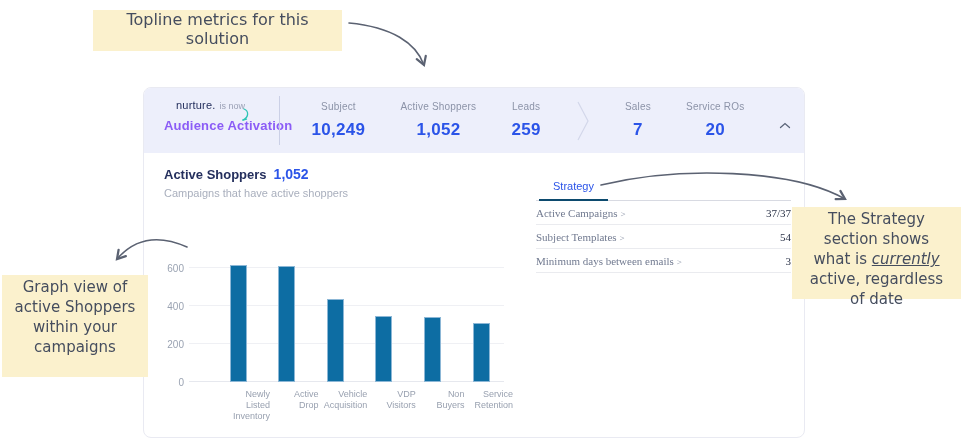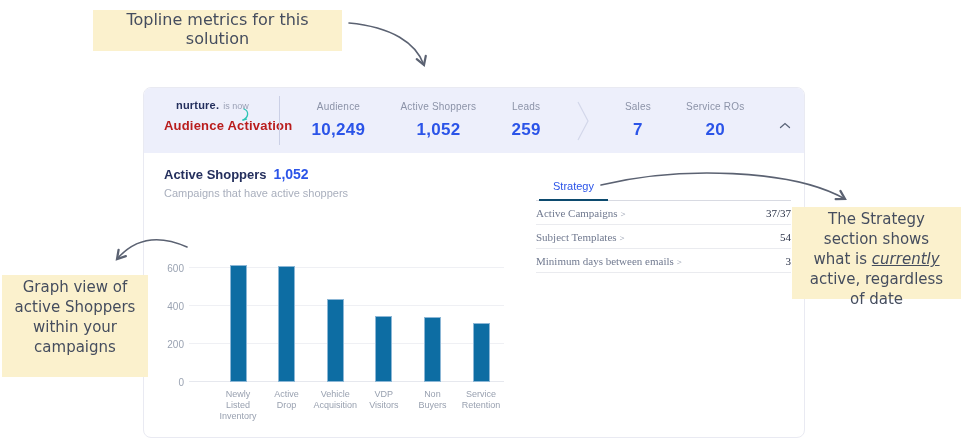--- a/index.html
+++ b/index.html
@@ -22,24 +22,24 @@
   
   .card{
     position:absolute;left:143px;top:87px;width:662px;height:351px;
     background:#ffffff;border:1px solid #e9eaf2;border-radius:8px;box-sizing:border-box;z-index:1;
   }
   .hdr{
     position:relative;height:65px;background:#edeffb;border-radius:7px 7px 0 0;
   }
   .brand-wrap{position:absolute;left:20px;top:11px;}
   .brand-line{font-size:11px;}
-  .brand{font-weight:700;color:#242f5d;letter-spacing:.2px;padding-left:12px;}
+  .brand{font-weight:400;color:#242f5d;letter-spacing:.2px;padding-left:12px;}
   .brand-note{font-size:9px;color:#9aa0b5;margin-left:4px;}
   .squiggle{position:absolute;left:76px;top:9px;}
-  .product{font-size:13px;font-weight:700;color:#b91c1c;margin-top:7px;letter-spacing:.2px;}
+  .product{font-size:13px;font-weight:700;color:#8b5cf6;margin-top:7px;letter-spacing:.2px;}
   .hdr-divider{position:absolute;left:135px;top:8px;width:1px;height:49px;background:#cbd0e6;}
   .metrics{
     position:absolute;left:150px;right:42px;top:0;height:65px;
     display:flex;align-items:center;justify-content:space-around;
   }
   .metric{text-align:center;}
   .metric .lbl{font-size:10px;color:#8c93a8;letter-spacing:.2px;}
   .metric .val{font-size:17px;font-weight:700;color:#2b54e8;margin-top:8px;letter-spacing:.3px;}
   .metric-sep{display:flex;align-items:center;}
   .collapse-btn{position:absolute;right:13px;top:27px;cursor:pointer;}
@@ -48,21 +48,21 @@
   .panel-title .num{color:#2b54e8;font-size:14px;margin-left:7px;}
   .panel-sub{position:absolute;left:20px;top:99px;font-size:11px;color:#a9afbd;}
   
   .plot{position:absolute;left:45px;top:170px;width:315px;height:124px;}
   .gridline{position:absolute;left:0;right:0;height:1px;background:#eff0f4;}
   .gridline.zero{background:#e6e8ee;}
   .bar{position:absolute;bottom:0;width:17px;box-sizing:border-box;border:1px solid #8cb7d6;}
   .yaxis{position:absolute;left:2px;top:170px;width:38px;height:124px;}
   .ytick{position:absolute;right:0;font-size:10px;color:#9aa3b2;}
   .xaxis{position:absolute;left:45px;top:301px;width:315px;height:40px;}
-  .xlab{position:absolute;width:64px;text-align:center;font-size:9px;line-height:11px;color:#99a1b0;}
+  .xlab{position:absolute;width:64px;text-align:right;font-size:9px;line-height:11px;color:#99a1b0;}
   
   .strategy{position:absolute;left:392px;top:88px;width:255px;}
   .tab-row{border-bottom:1px solid #d8dae2;height:24px;}
   .tab{
     display:inline-block;margin-left:3px;padding:2px 14px 7px 14px;font-size:11px;color:#2b54e8;
     border-bottom:2px solid #0c4a6e;margin-bottom:-1px;cursor:pointer;
   }
   .srow{
     display:flex;justify-content:space-between;align-items:center;height:23px;
     border-bottom:1px solid #eaebef;cursor:pointer;font-family:Liberation Serif, serif;
@@ -105,21 +105,21 @@
       <svg class="squiggle" width="10" height="14" viewBox="0 0 10 14">
         <path d="M4,1 C9,3 9,9 3,12" fill="none" stroke="#2ec5b6" stroke-width="1.3" stroke-linecap="round"></path>
         <path d="M3,12 L6.5,11.2" fill="none" stroke="#2ec5b6" stroke-width="1.3" stroke-linecap="round"></path>
       </svg>
       <div class="product">Audience Activation</div>
     </div>
     <div class="hdr-divider"></div>
 
     <div class="metrics">
       <div class="metric">
-        <div class="lbl">Audience</div>
+        <div class="lbl">Subject</div>
         <div class="val">10,249</div>
       </div>
       <div class="metric">
         <div class="lbl">Active Shoppers</div>
         <div class="val">1,052</div>
       </div>
       <div class="metric">
         <div class="lbl">Leads</div>
         <div class="val">259</div>
       </div>

